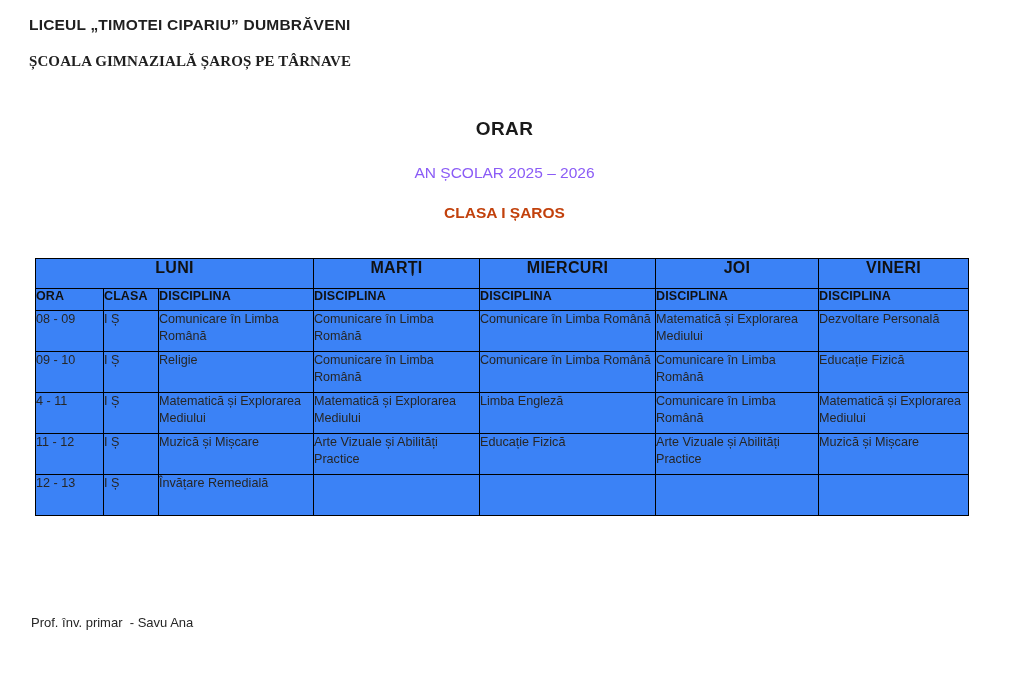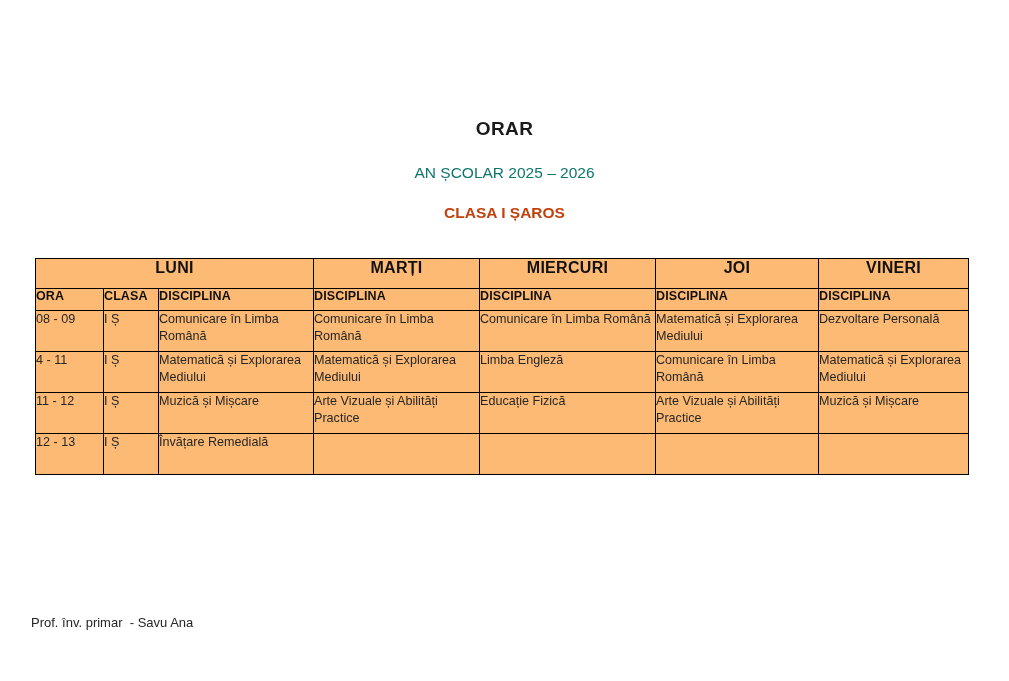--- a/index.html
+++ b/index.html
@@ -61,21 +61,21 @@
   .doc-title {
     font-size: 19px;
     font-weight: bold;
     letter-spacing: 0.4px;
     color: #1a1a1a;
     line-height: 1.2;
   }
   .doc-subtitle {
     font-size: 15.5px;
     font-weight: normal;
-    color: #0f766e;
+    color: #8b5cf6;
     line-height: 1.2;
     margin-top: 23px;
   }
   .doc-class {
     font-size: 15.5px;
     font-weight: bold;
     color: #c2410c;
     line-height: 1.2;
     margin-top: 22px;
   }
@@ -91,21 +91,21 @@
     border-collapse: collapse;
     table-layout: fixed;
     width: 933px;
     background: #fff;
   }
   table.timetable th,
   table.timetable td {
     border: 1px solid #000000;
     padding: 0;
     vertical-align: top;
-    background: #fdba74;
+    background: #3b82f6;
   }
 
   
   col.c-ora      { width: 68px; }
   col.c-clasa    { width: 55px; }
   col.c-luni     { width: 155px; }
   col.c-marti    { width: 166px; }
   col.c-miercuri { width: 176px; }
   col.c-joi      { width: 163px; }
   col.c-vineri   { width: 150px; }
@@ -159,20 +159,24 @@
     font-size: 13px;
     color: #262626;
     white-space: pre;
   }
 </style>
 </head>
 <body>
 
 <div class="page">
 
+  <div class="school-header">
+    <div class="school-name-1">LICEUL „TIMOTEI CIPARIU” DUMBRĂVENI</div>
+    <div class="school-name-2">ȘCOALA GIMNAZIALĂ ȘAROȘ PE TÂRNAVE</div>
+  </div>
 
   <div class="title-block">
     <div class="doc-title">ORAR</div>
     <div class="doc-subtitle">AN ȘCOLAR 2025 – 2026</div>
     <div class="doc-class">CLASA I ȘAROS</div>
   </div>
 
   <div class="timetable-wrap">
     <table class="timetable">
       <colgroup>
@@ -206,20 +210,29 @@
         <tr>
           <td class="cell cell-ora">08 - 09</td>
           <td class="cell cell-clasa">I Ș</td>
           <td class="cell cell-disc">Comunicare în Limba Română</td>
           <td class="cell cell-disc">Comunicare în Limba Română</td>
           <td class="cell cell-disc">Comunicare în Limba Română</td>
           <td class="cell cell-disc">Matematică și Explorarea Mediului</td>
           <td class="cell cell-disc">Dezvoltare Personală</td>
         </tr>
         <tr>
+          <td class="cell cell-ora">09 - 10</td>
+          <td class="cell cell-clasa">I Ș</td>
+          <td class="cell cell-disc">Religie</td>
+          <td class="cell cell-disc">Comunicare în Limba Română</td>
+          <td class="cell cell-disc">Comunicare în Limba Română</td>
+          <td class="cell cell-disc">Comunicare în Limba Română</td>
+          <td class="cell cell-disc">Educație Fizică</td>
+        </tr>
+        <tr>
           <td class="cell cell-ora">4 - 11</td>
           <td class="cell cell-clasa">I Ș</td>
           <td class="cell cell-disc">Matematică și Explorarea Mediului</td>
           <td class="cell cell-disc">Matematică și Explorarea Mediului</td>
           <td class="cell cell-disc">Limba Engleză</td>
           <td class="cell cell-disc">Comunicare în Limba Română</td>
           <td class="cell cell-disc">Matematică și Explorarea Mediului</td>
         </tr>
         <tr>
           <td class="cell cell-ora">11 - 12</td>

